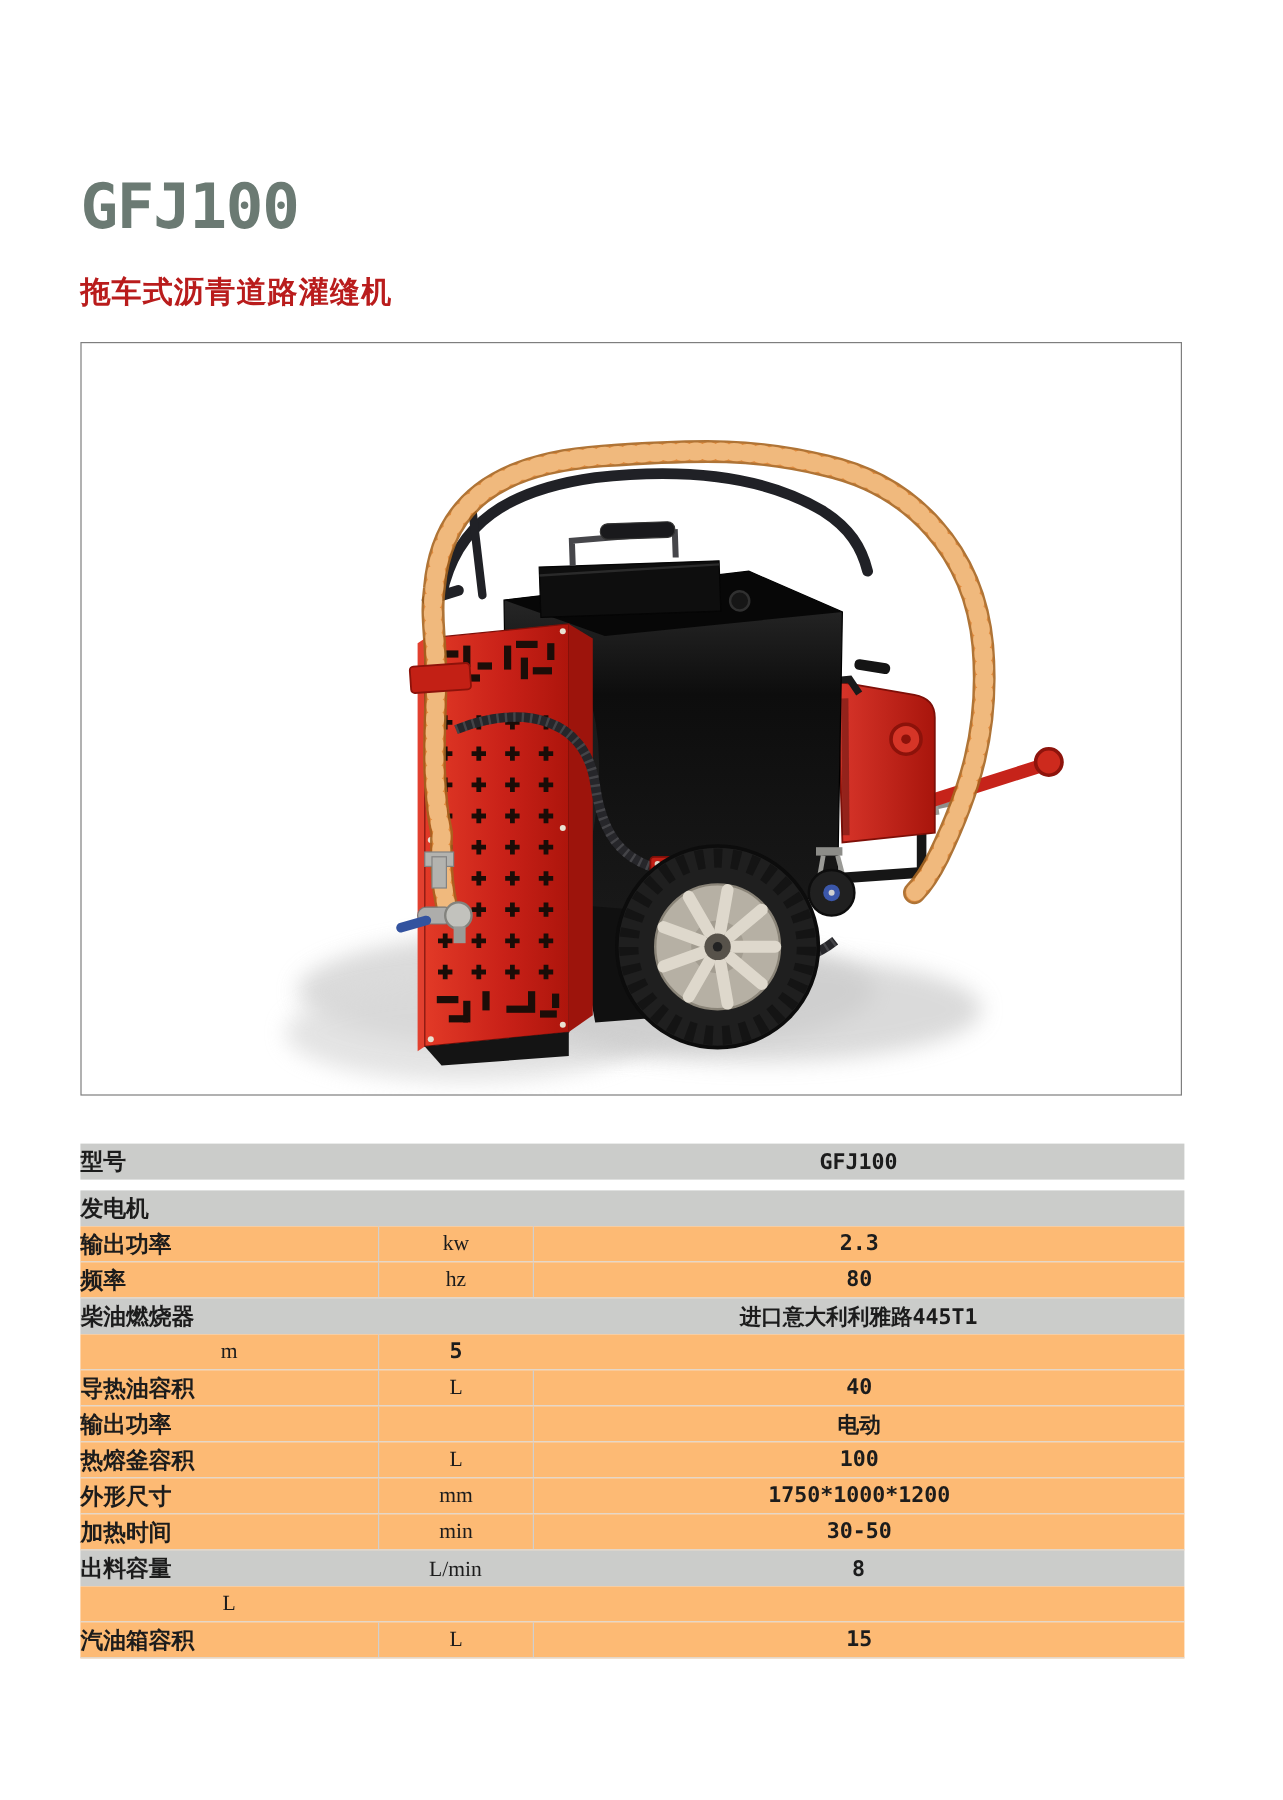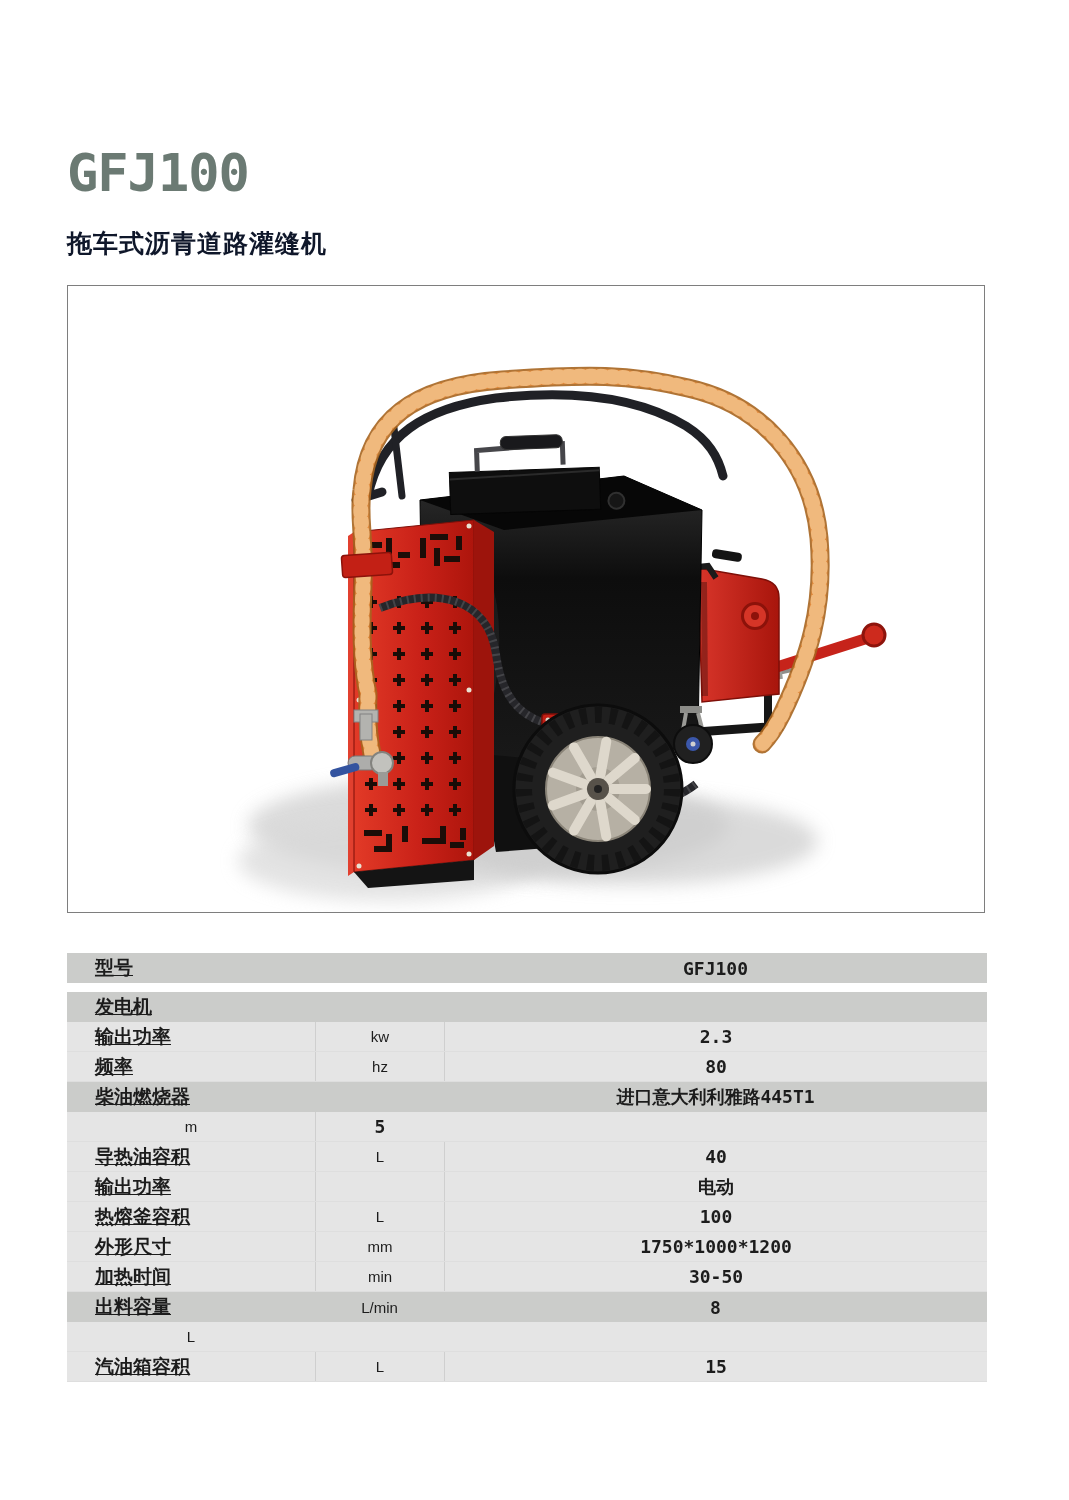--- a/index.html
+++ b/index.html
@@ -8,50 +8,49 @@
     font-family:"DejaVu Sans","Liberation Sans",sans-serif;color:#1c1c1c;
   }
   .page-title{
     position:absolute;left:67px;top:146px;margin:0;
     font-family:"DejaVu Sans Mono","Liberation Mono",monospace;
     font-weight:bold;font-size:52px;line-height:1.05;letter-spacing:-1px;
     color:#6b7a73;
   }
   .page-subtitle{
     position:absolute;left:67px;top:227px;margin:0;
-    font-size:25px;font-weight:bold;letter-spacing:1px;color:#0f172a;font-family:Liberation Serif, serif;
+    font-size:25px;font-weight:bold;letter-spacing:1px;color:#b91c1c;font-family:Liberation Serif, serif;
   }
   .photo-box{
     position:absolute;left:67px;top:285px;width:916px;height:626px;
     border:1px solid #7e7e7e;background:#ffffff;overflow:hidden;
   }
   .photo-box svg{display:block;width:916px;height:626px;}
   .spec-table{
     position:absolute;left:67px;top:953px;width:920px;
     font-size:18px;
   }
   .spec-row{
     display:grid;grid-template-columns:248px 129px 543px;
     height:30px;box-sizing:border-box;align-items:stretch;
-    background:#e5e5e5;
+    background:#fdba74;
   }
   .spec-row:not(.header){border-bottom:1px solid #dedede;}
   .spec-row.header{background:#cbccca;border-bottom:none;}
   .spec-row.first{margin-bottom:9px;}
   .cell{display:flex;align-items:center;box-sizing:border-box;min-width:0;}
   .spec-row:not(.header) .cell + .cell{border-left:1px solid #cfcfcf;}
   .spec-label{
-    padding-left:28px;font-weight:bold;font-size:19px;
+    font-weight:bold;font-size:19px;
     justify-content:flex-start;
-    text-decoration:underline;
   }
   .spec-unit{
     justify-content:center;
-    font-family:Liberation Sans, sans-serif;
-    font-weight:400;font-size:15px;
+    font-family:Liberation Serif, serif;
+    font-weight:400;font-size:18px;
   }
   .spec-value{
     justify-content:center;
     font-family:"DejaVu Sans Mono","DejaVu Sans","Liberation Mono",monospace;
     font-weight:bold;font-size:18px;
   }
 </style>
 </head>
 <body>
 

